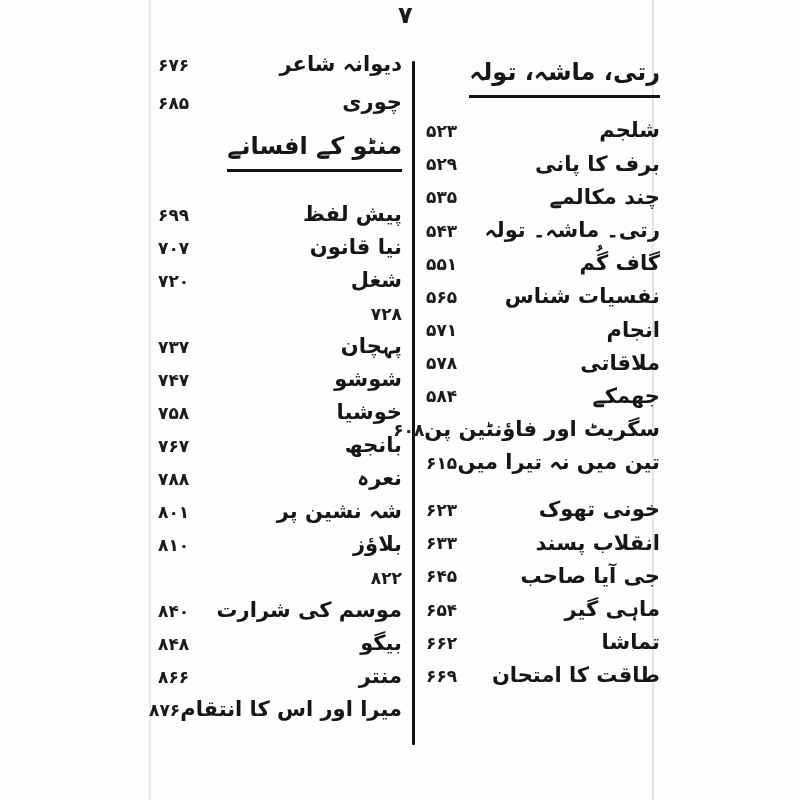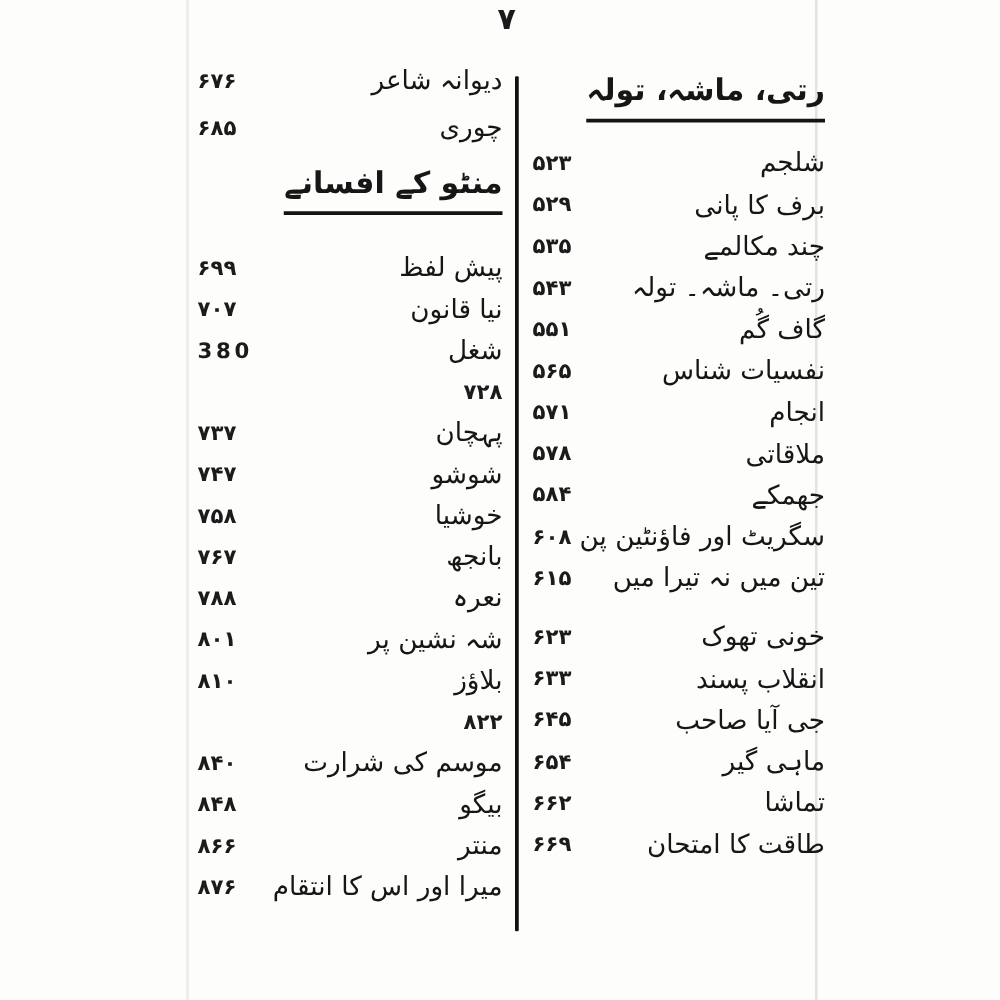--- a/index.html
+++ b/index.html
@@ -73,21 +73,21 @@
   }
 
   .toc-row {
     display: flex;
     direction: rtl;
     justify-content: space-between;
     align-items: center;
   }
   .entry-title {
     font-size: 21px;
-    font-weight: 400;
+    font-weight: 700;
     line-height: 1.2;
     white-space: nowrap;
   }
   .entry-page {
     font-size: 17px;
     font-weight: 700;
     letter-spacing: 3px;
     direction: ltr;
     color: #1b1b1b;
   }
@@ -206,21 +206,21 @@
         <div class="toc-row">
           <span class="entry-title">پیش لفظ</span>
           <span class="entry-page">۶۹۹</span>
         </div>
         <div class="toc-row">
           <span class="entry-title">نیا قانون</span>
           <span class="entry-page">۷۰۷</span>
         </div>
         <div class="toc-row">
           <span class="entry-title">شغل</span>
-          <span class="entry-page">380</span>
+          <span class="entry-page">۷۲۰</span>
         </div>
         <div class="toc-row">
           <span class="entry-page">۷۲۸</span>
         </div>
         <div class="toc-row">
           <span class="entry-title">پہچان</span>
           <span class="entry-page">۷۳۷</span>
         </div>
         <div class="toc-row">
           <span class="entry-title">شوشو</span>

